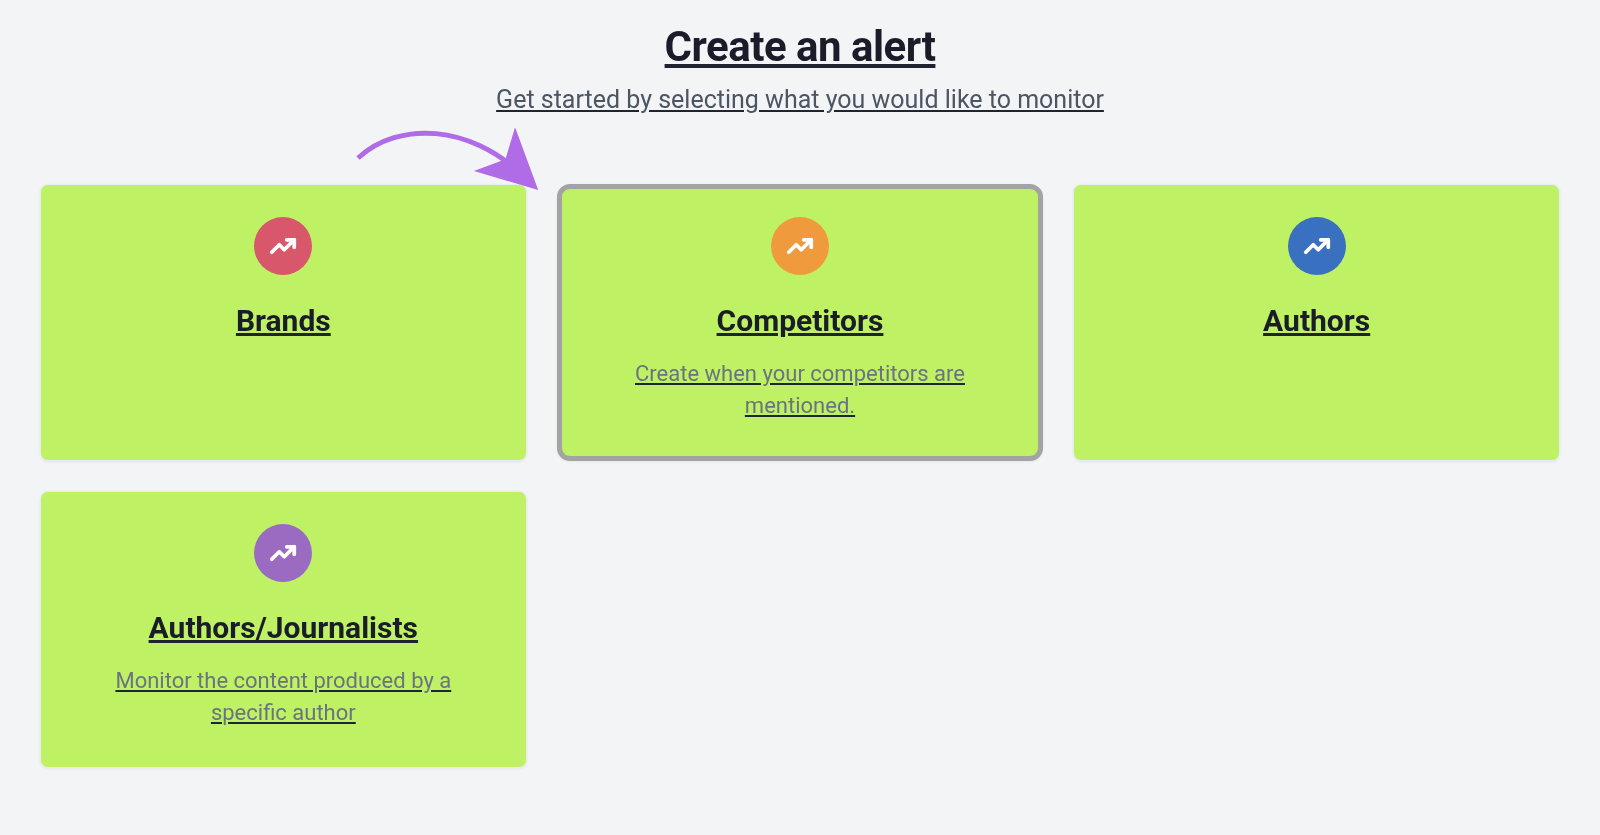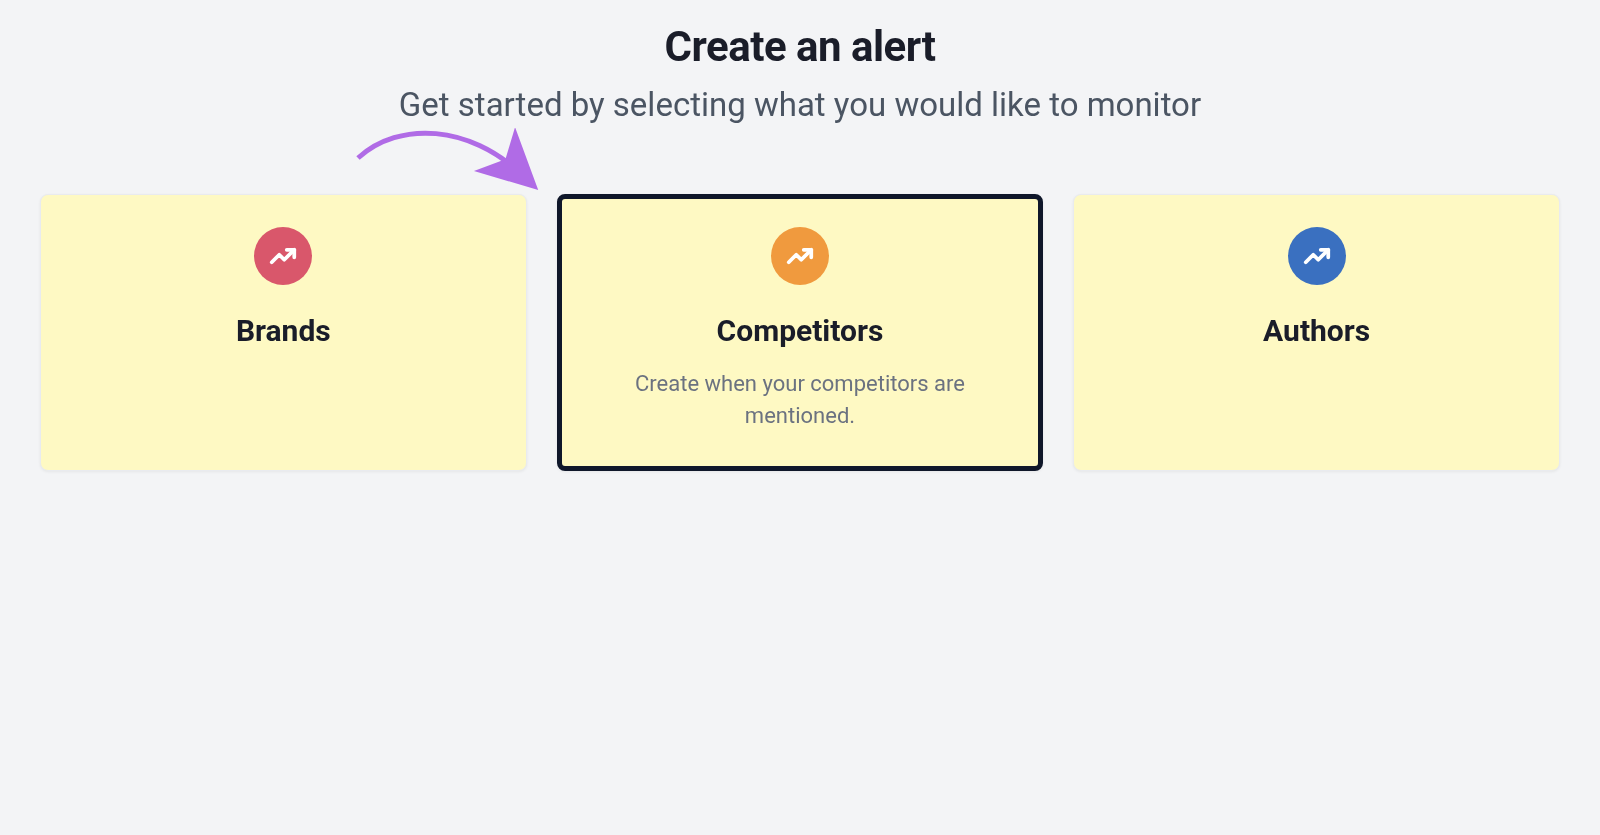--- a/index.html
+++ b/index.html
@@ -9,66 +9,67 @@
     background: #f3f4f6;
     font-family: -apple-system, BlinkMacSystemFont, "Segoe UI", Roboto, "Helvetica Neue", Arial, sans-serif;
     color: #1f2430;
     overflow: hidden;
   }
   .page {
     width: 1600px;
     height: 700px;
     padding-top: 22px;
     position: relative;
+    text-decoration: underline;
   }
   .header {
     text-align: center;
   }
   .title {
     font-size: 42px;
     font-weight: 700;
     color: #1a1d29;
     letter-spacing: -0.5px;
   }
   .subtitle {
     margin-top: 14px;
-    font-size: 33px;
+    font-size: 25px;
     color: #4b5563;
     font-weight: 400;
   }
   .arrow-wrap {
     position: absolute;
     top: 118px;
     left: 350px;
     width: 200px;
     height: 80px;
     pointer-events: none;
   }
   .grid {
     margin: 70px 40px 0 40px;
     display: grid;
     grid-template-columns: repeat(3, 1fr);
     gap: 30px;
   }
   .card {
-    background: #fef9c3;
+    background: #bef264;
     border-radius: 8px;
     box-shadow: 0 1px 3px rgba(0,0,0,0.06);
     padding: 32px 28px 38px 28px;
     display: flex;
     flex-direction: column;
     align-items: center;
     text-align: center;
     cursor: pointer;
     min-height: 268px;
     border: 1px solid #e9ebef;
   }
   .card.highlight {
-    border: 5px solid #0f172a;
-    border-radius: 8px;
+    border: 5px solid #a3a3a3;
+    border-radius: 13px;
     padding: 28px 24px 34px 24px;
   }
   .icon-circle {
     width: 58px;
     height: 58px;
     border-radius: 50%;
     display: flex;
     align-items: center;
     justify-content: center;
     margin-bottom: 28px;
@@ -136,15 +137,25 @@
     <div class="card">
       <div class="icon-circle" style="background:#3a70c0">
         <svg width="30" height="30" viewBox="0 0 24 24" fill="none">
             <path d="M3 17 L9 11 L13 15 L21 7" stroke="#fff" stroke-width="3" stroke-linecap="round" stroke-linejoin="round"></path>
             <path d="M15 7 H21 V13" stroke="#fff" stroke-width="3" stroke-linecap="round" stroke-linejoin="round"></path>
           </svg>
       </div>
       <div class="card-title">Authors</div>
     </div>
 
+    <div class="card">
+      <div class="icon-circle" style="background:#9b6bc2">
+        <svg width="30" height="30" viewBox="0 0 24 24" fill="none">
+            <path d="M3 17 L9 11 L13 15 L21 7" stroke="#fff" stroke-width="3" stroke-linecap="round" stroke-linejoin="round"></path>
+            <path d="M15 7 H21 V13" stroke="#fff" stroke-width="3" stroke-linecap="round" stroke-linejoin="round"></path>
+          </svg>
+      </div>
+      <div class="card-title">Authors/Journalists</div>
+      <div class="card-desc">Monitor the content produced by a specific author</div>
+    </div>
 
   </div>
 </div>
 
 </body></html>

